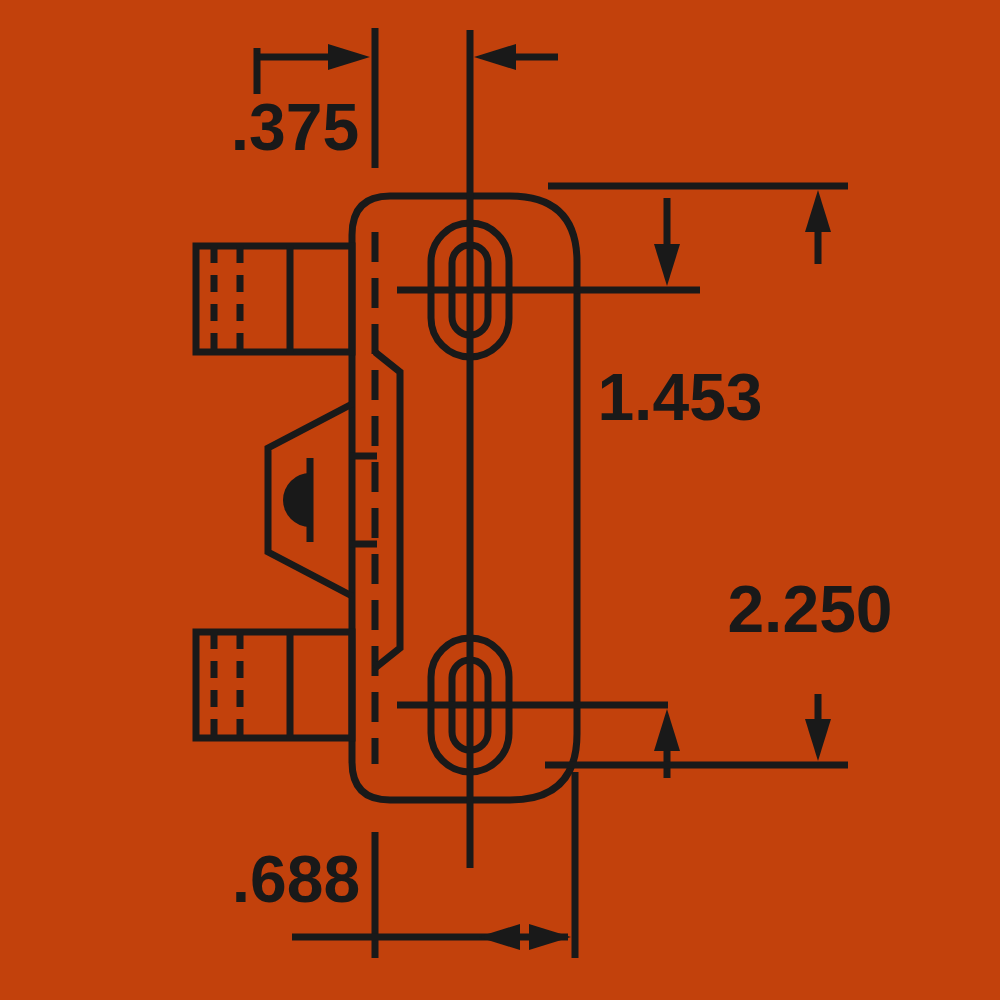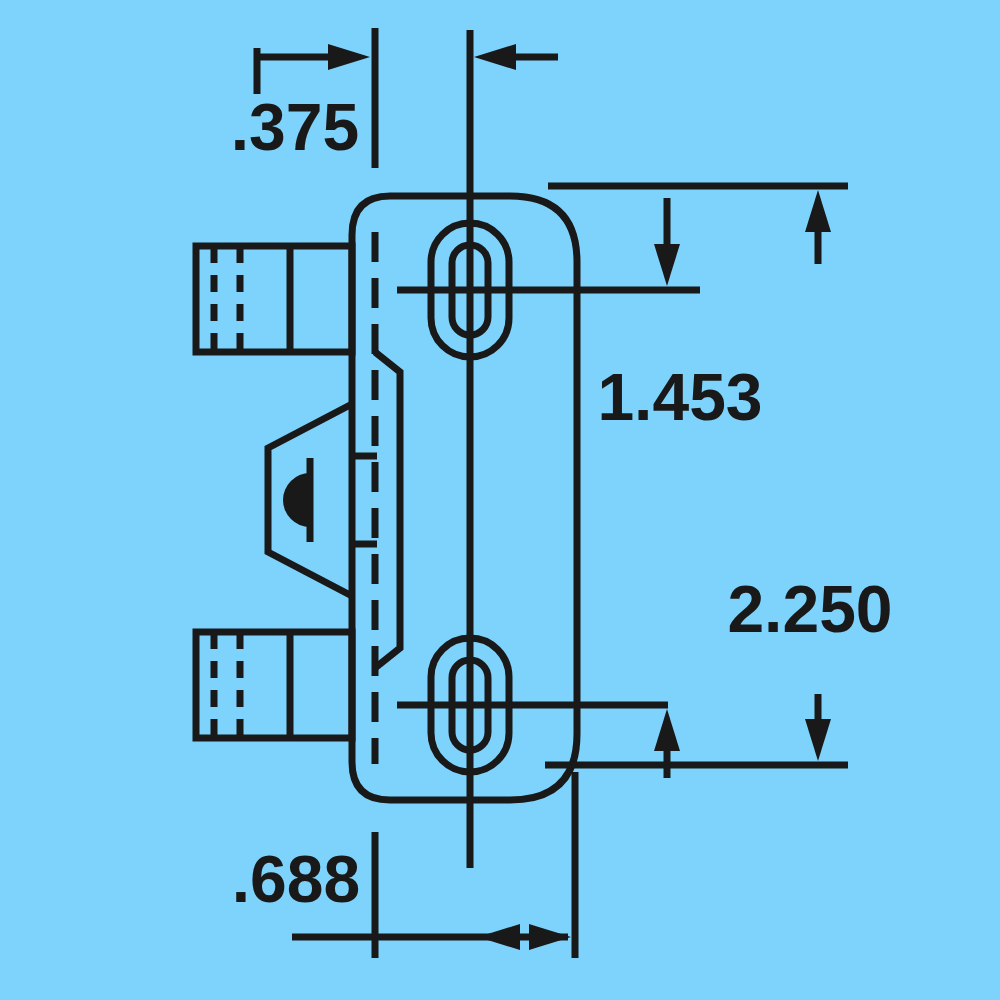--- a/index.html
+++ b/index.html
@@ -4,21 +4,21 @@
 <style>
   html, body {
     margin: 0;
     padding: 0;
     background: #ffffff;
   }
   .canvas {
     position: relative;
     width: 1000px;
     height: 1000px;
-    background: #7dd3fc;
+    background: #c2410c;
     overflow: hidden;
   }
   
   .s {
     fill: none;
     stroke: #191919;
     stroke-width: 7;
     stroke-linejoin: miter;
     stroke-linecap: butt;
   }

